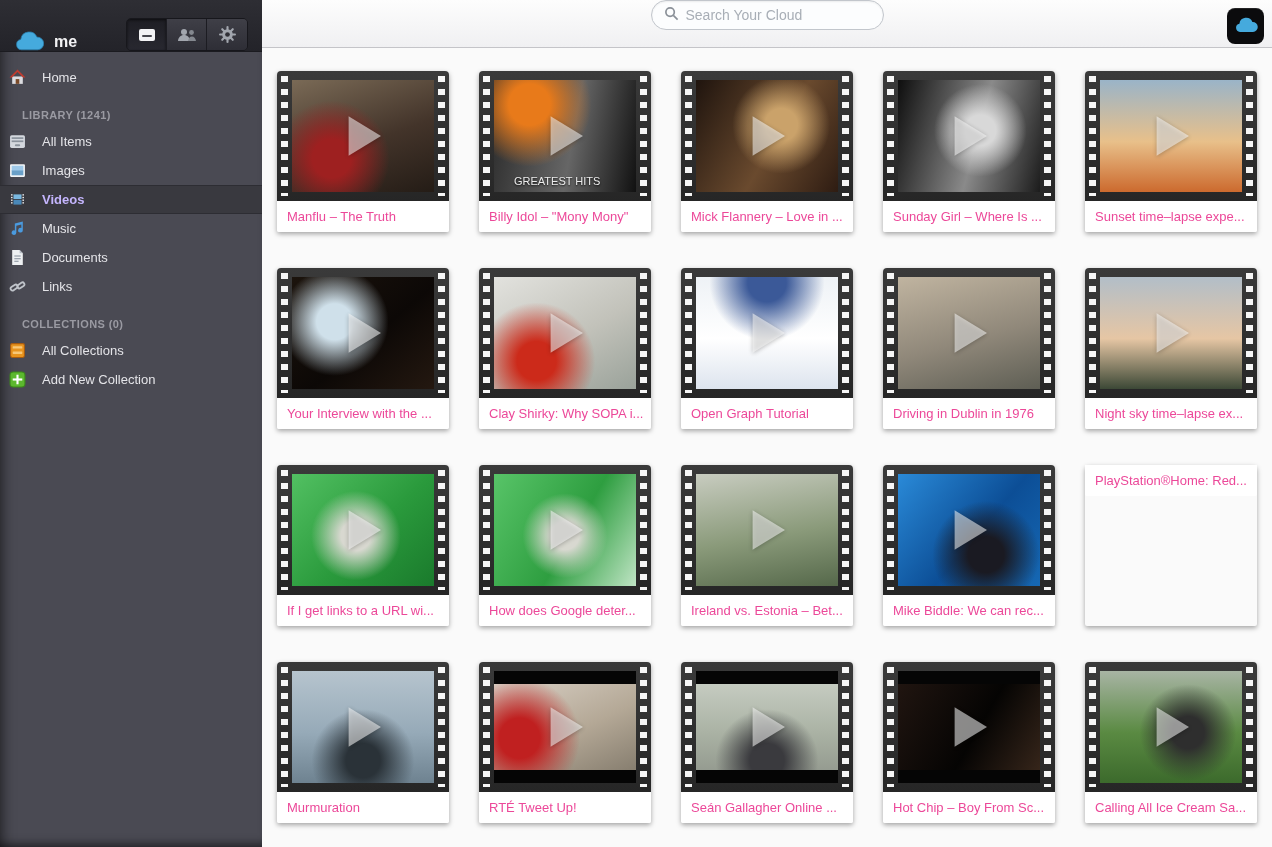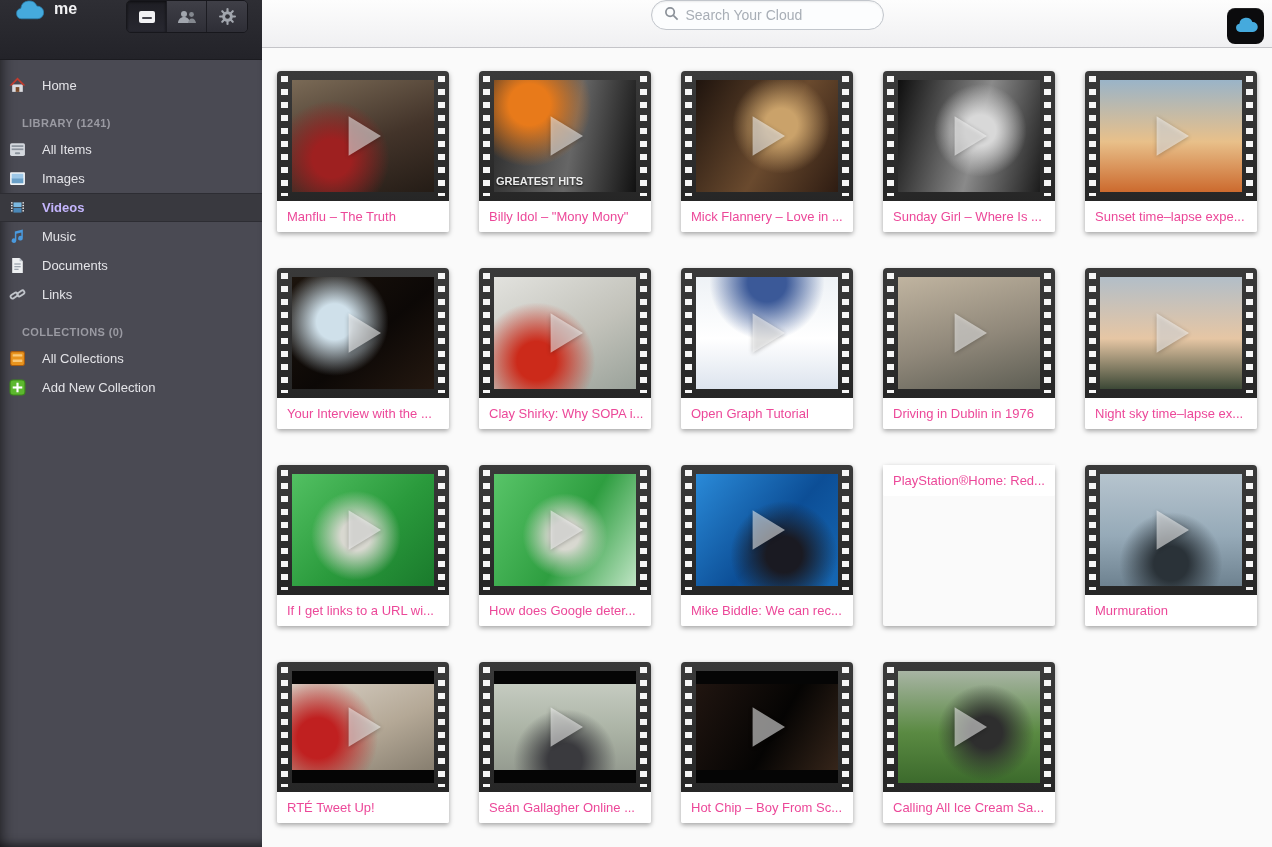--- a/index.html
+++ b/index.html
@@ -4,22 +4,22 @@
 <style>
   * { box-sizing: border-box; margin: 0; padding: 0; }
   html,body { background:#202420; }
   body { font-family: "Liberation Sans", sans-serif; }
 
   .window { width:1272px; height:847px; display:flex; overflow:hidden; position:relative; background:#fafafa; }
 
   
   .sidebar { width:262px; flex:none; background:#4a4a53; display:flex; flex-direction:column;
              box-shadow: inset 10px 0 14px -8px rgba(0,0,0,.55), inset 0 -9px 10px -6px rgba(0,0,0,.5); }
-  .sidebar-header { height:60px; flex:none; background:linear-gradient(#2e2e34,#232329);
-                    border-bottom:1px solid #1b1b20; display:flex; align-items:flex-start; padding:0 14px; }
+  .sidebar-header { height:52px; flex:none; background:linear-gradient(#2e2e34,#232329);
+                    border-bottom:1px solid #1b1b20; display:flex; align-items:flex-end; padding:0 14px; }
   .logo-cloud { display:flex; margin-right:10px; }
   .logo-text { font-size:16px; font-weight:bold; color:#f2f2f4; }
   .segmented { display:flex; margin-left:auto; border:1px solid #17171c; border-radius:5px; overflow:hidden; }
   .seg-btn { width:40px; height:31px; display:flex; align-items:center; justify-content:center;
              background:linear-gradient(#3f3f47,#2e2e36); border-right:1px solid #1c1c22; cursor:pointer; }
   .seg-btn:last-child { border-right:none; }
   .seg-btn.active { background:linear-gradient(#1e1e24,#282830); box-shadow:inset 0 1px 3px rgba(0,0,0,.6); }
   .seg-icon { display:flex; }
 
   .sidebar-nav { padding-top:11px; }
@@ -53,21 +53,21 @@
   .strip { position:relative; height:130px; background:linear-gradient(#3a3a3a,#262626);
            border-radius:4px 4px 0 0; }
   .holes { position:absolute; top:5px; bottom:5px; width:7px;
            background:repeating-linear-gradient(to bottom,#f6f6f6 0 6px,rgba(0,0,0,0) 6px 13px); }
   .holes.left { left:4px; } .holes.right { right:4px; }
   .thumb { position:absolute; left:15px; right:15px; top:9px; bottom:9px; overflow:hidden; }
   .play { position:absolute; left:50%; top:50%; width:54px; height:54px; transform:translate(-50%,-50%);
           filter:drop-shadow(0 1px 2px rgba(0,0,0,.45)); }
   .ov-top { position:absolute; top:7px; left:0; right:0; text-align:center; font-weight:bold; font-size:17px;
             color:#fff; letter-spacing:1px; text-shadow:0 1px 2px rgba(0,0,0,.85); }
-  .ov-bottom { position:absolute; bottom:5px; left:2px; font-weight:bold; font-size:11px; color:#ececec;
+  .ov-bottom { position:absolute; bottom:5px; left:20px; font-weight:normal; font-size:11px; color:#ececec;
                text-shadow:0 1px 2px rgba(0,0,0,.85); }
   .title { background:#ffffff; padding:8px 10px; font-size:13px; color:#ec4899;
            white-space:nowrap; overflow:hidden; border-radius:0 0 2px 2px; }
 </style>
 </head>
 <body>
 
 <div class="window">
 
   <aside class="sidebar">
@@ -412,20 +412,34 @@
 
         <svg class="play" viewBox="0 0 60 60">
           <path d="M14 8 L50 30 L14 52 Z" fill="rgba(248,248,248,0.55)"></path>
         </svg>
 
       </div>
     </div>
     <figcaption class="title">How does Google deter...</figcaption>
   </figure>
 
+  <figure class="card">
+    <div class="strip">
+      <div class="holes left"></div>
+      <div class="holes right"></div>
+      <div class="thumb" style="background: linear-gradient(170deg, rgb(200, 204, 192), rgb(138, 154, 122) 55%, rgb(85, 104, 74));">
+
+        <svg class="play" viewBox="0 0 60 60">
+          <path d="M14 8 L50 30 L14 52 Z" fill="rgba(248,248,248,0.55)"></path>
+        </svg>
+
+      </div>
+    </div>
+    <figcaption class="title">Ireland vs. Estonia – Bet...</figcaption>
+  </figure>
 
   <figure class="card">
     <div class="strip">
       <div class="holes left"></div>
       <div class="holes right"></div>
       <div class="thumb" style="background: radial-gradient(circle at 62% 72%, rgb(26, 26, 34) 0%, rgb(26, 26, 34) 15%, rgba(0, 0, 0, 0) 45%), linear-gradient(130deg, rgb(42, 138, 216), rgb(12, 78, 150) 55%, rgb(22, 104, 180));">
 
         <svg class="play" viewBox="0 0 60 60">
           <path d="M14 8 L50 30 L14 52 Z" fill="rgba(248,248,248,0.55)"></path>
         </svg>

